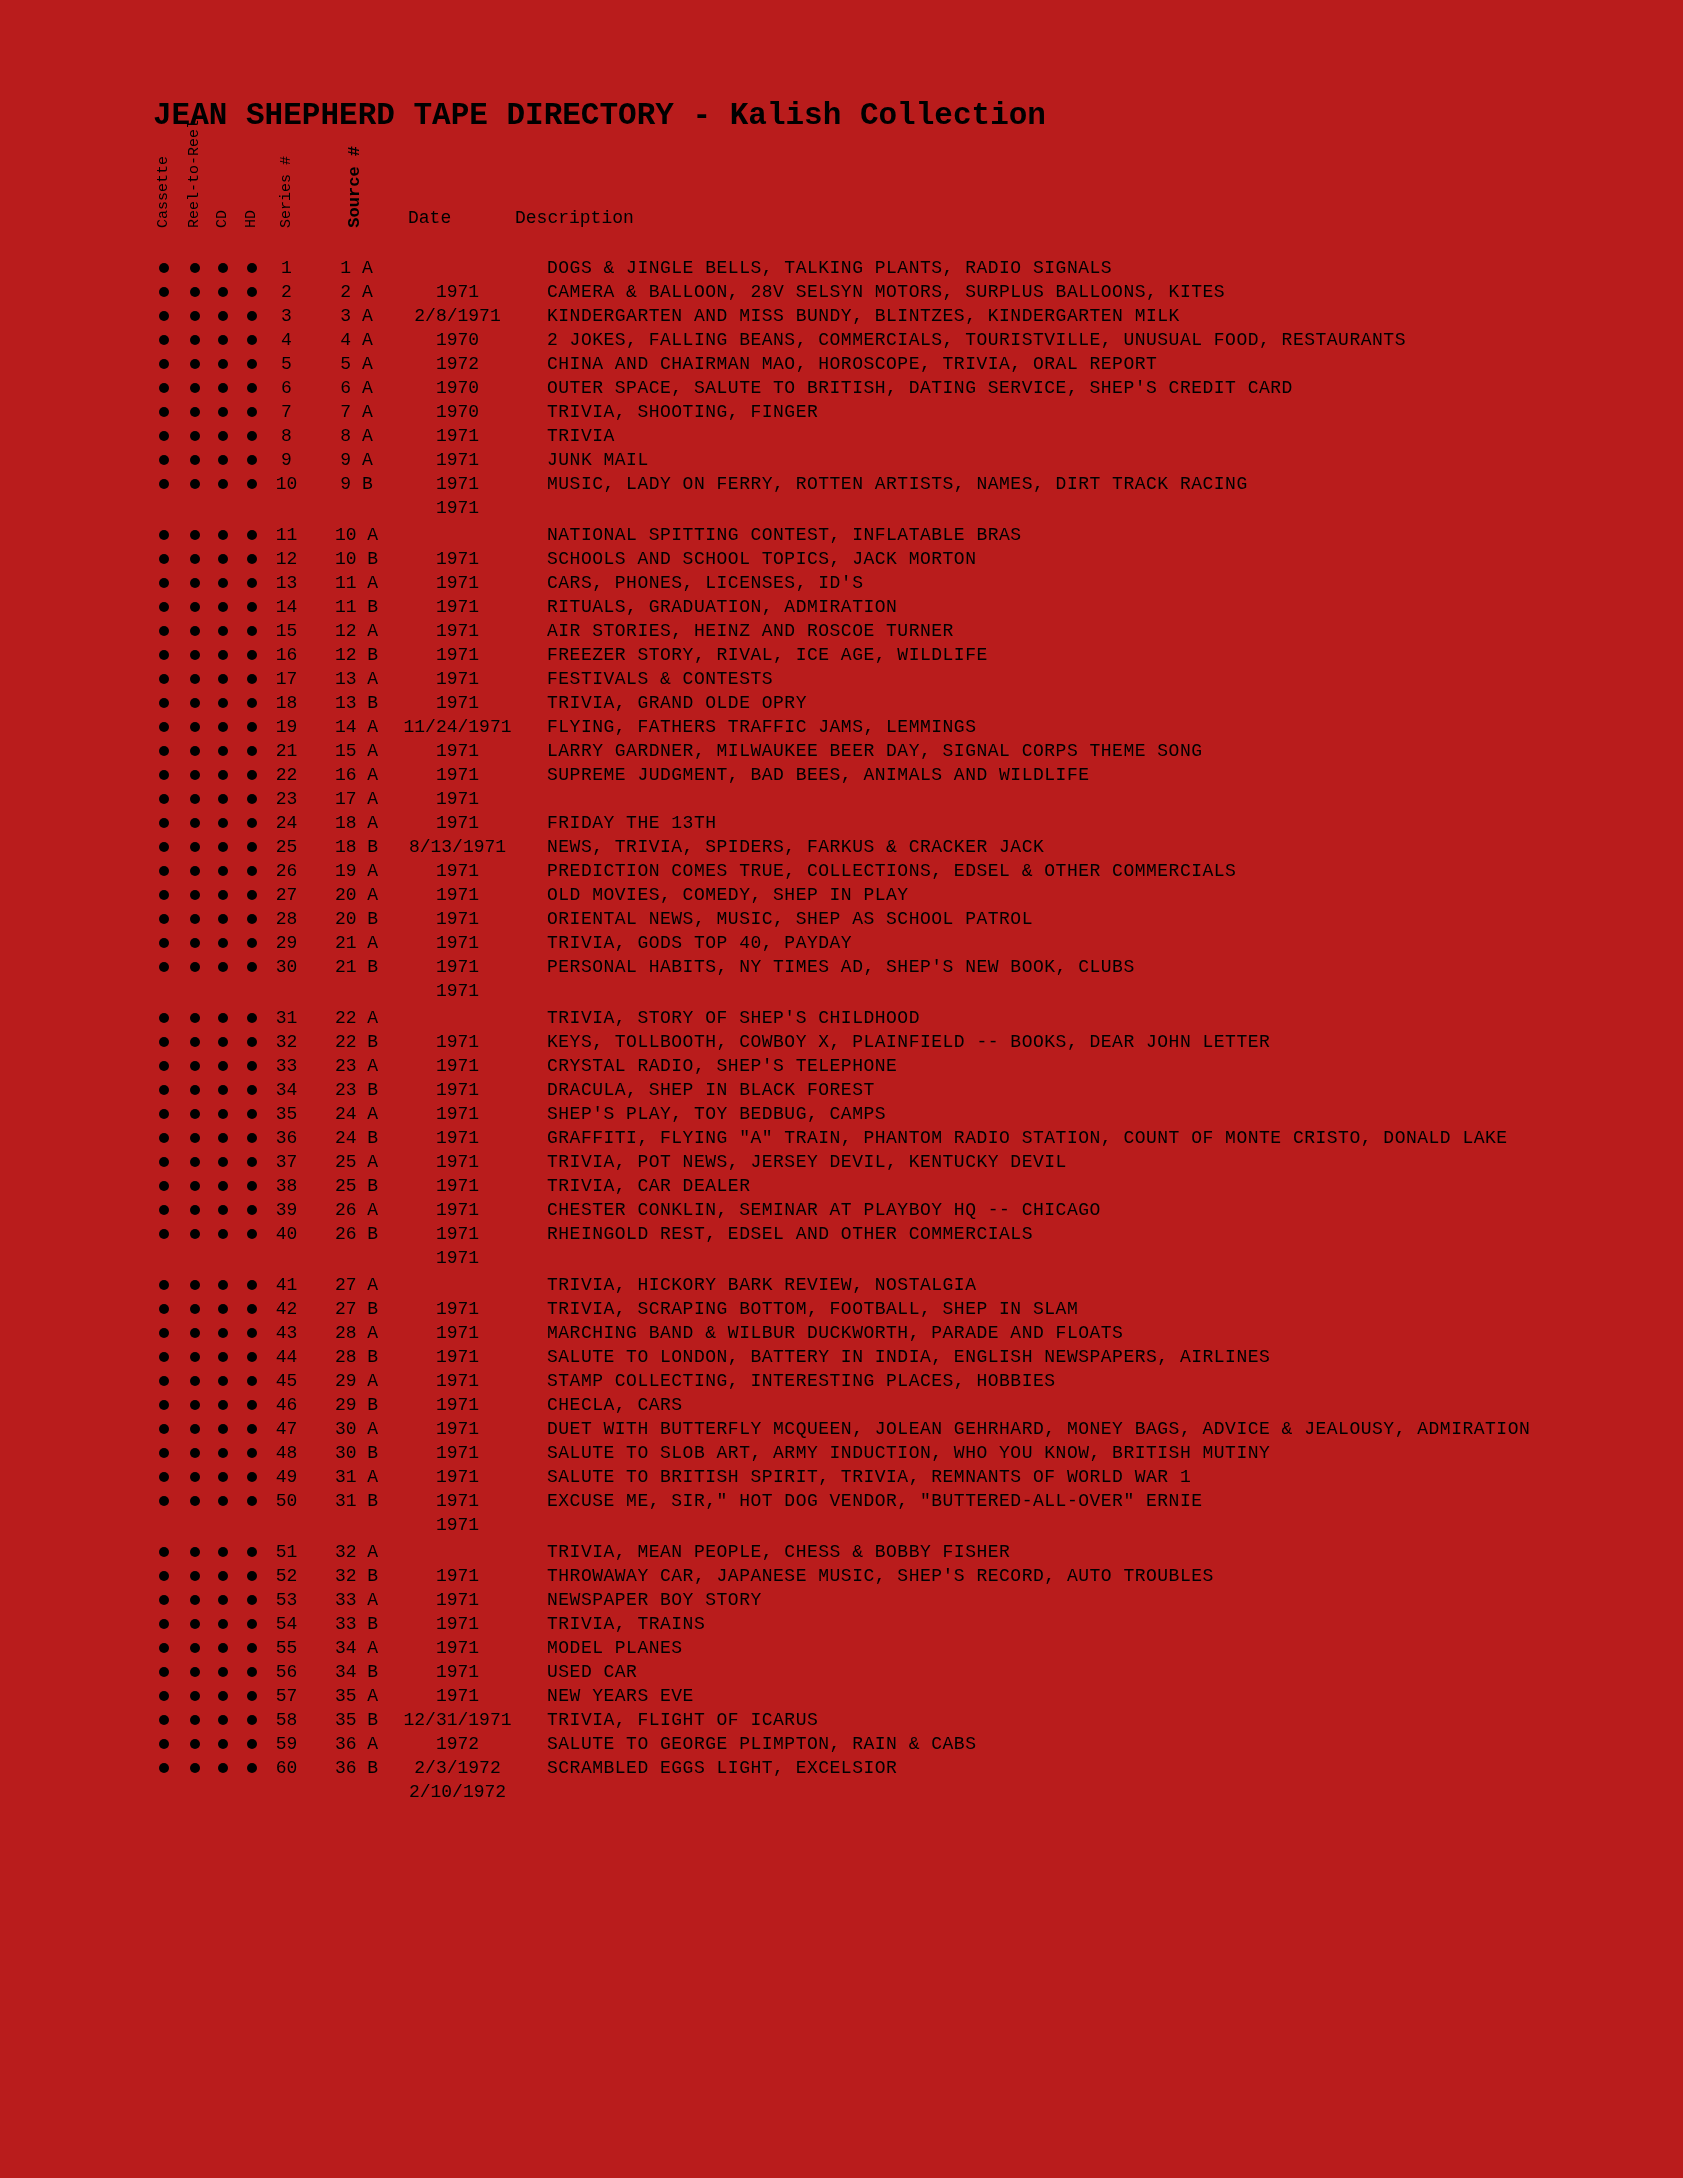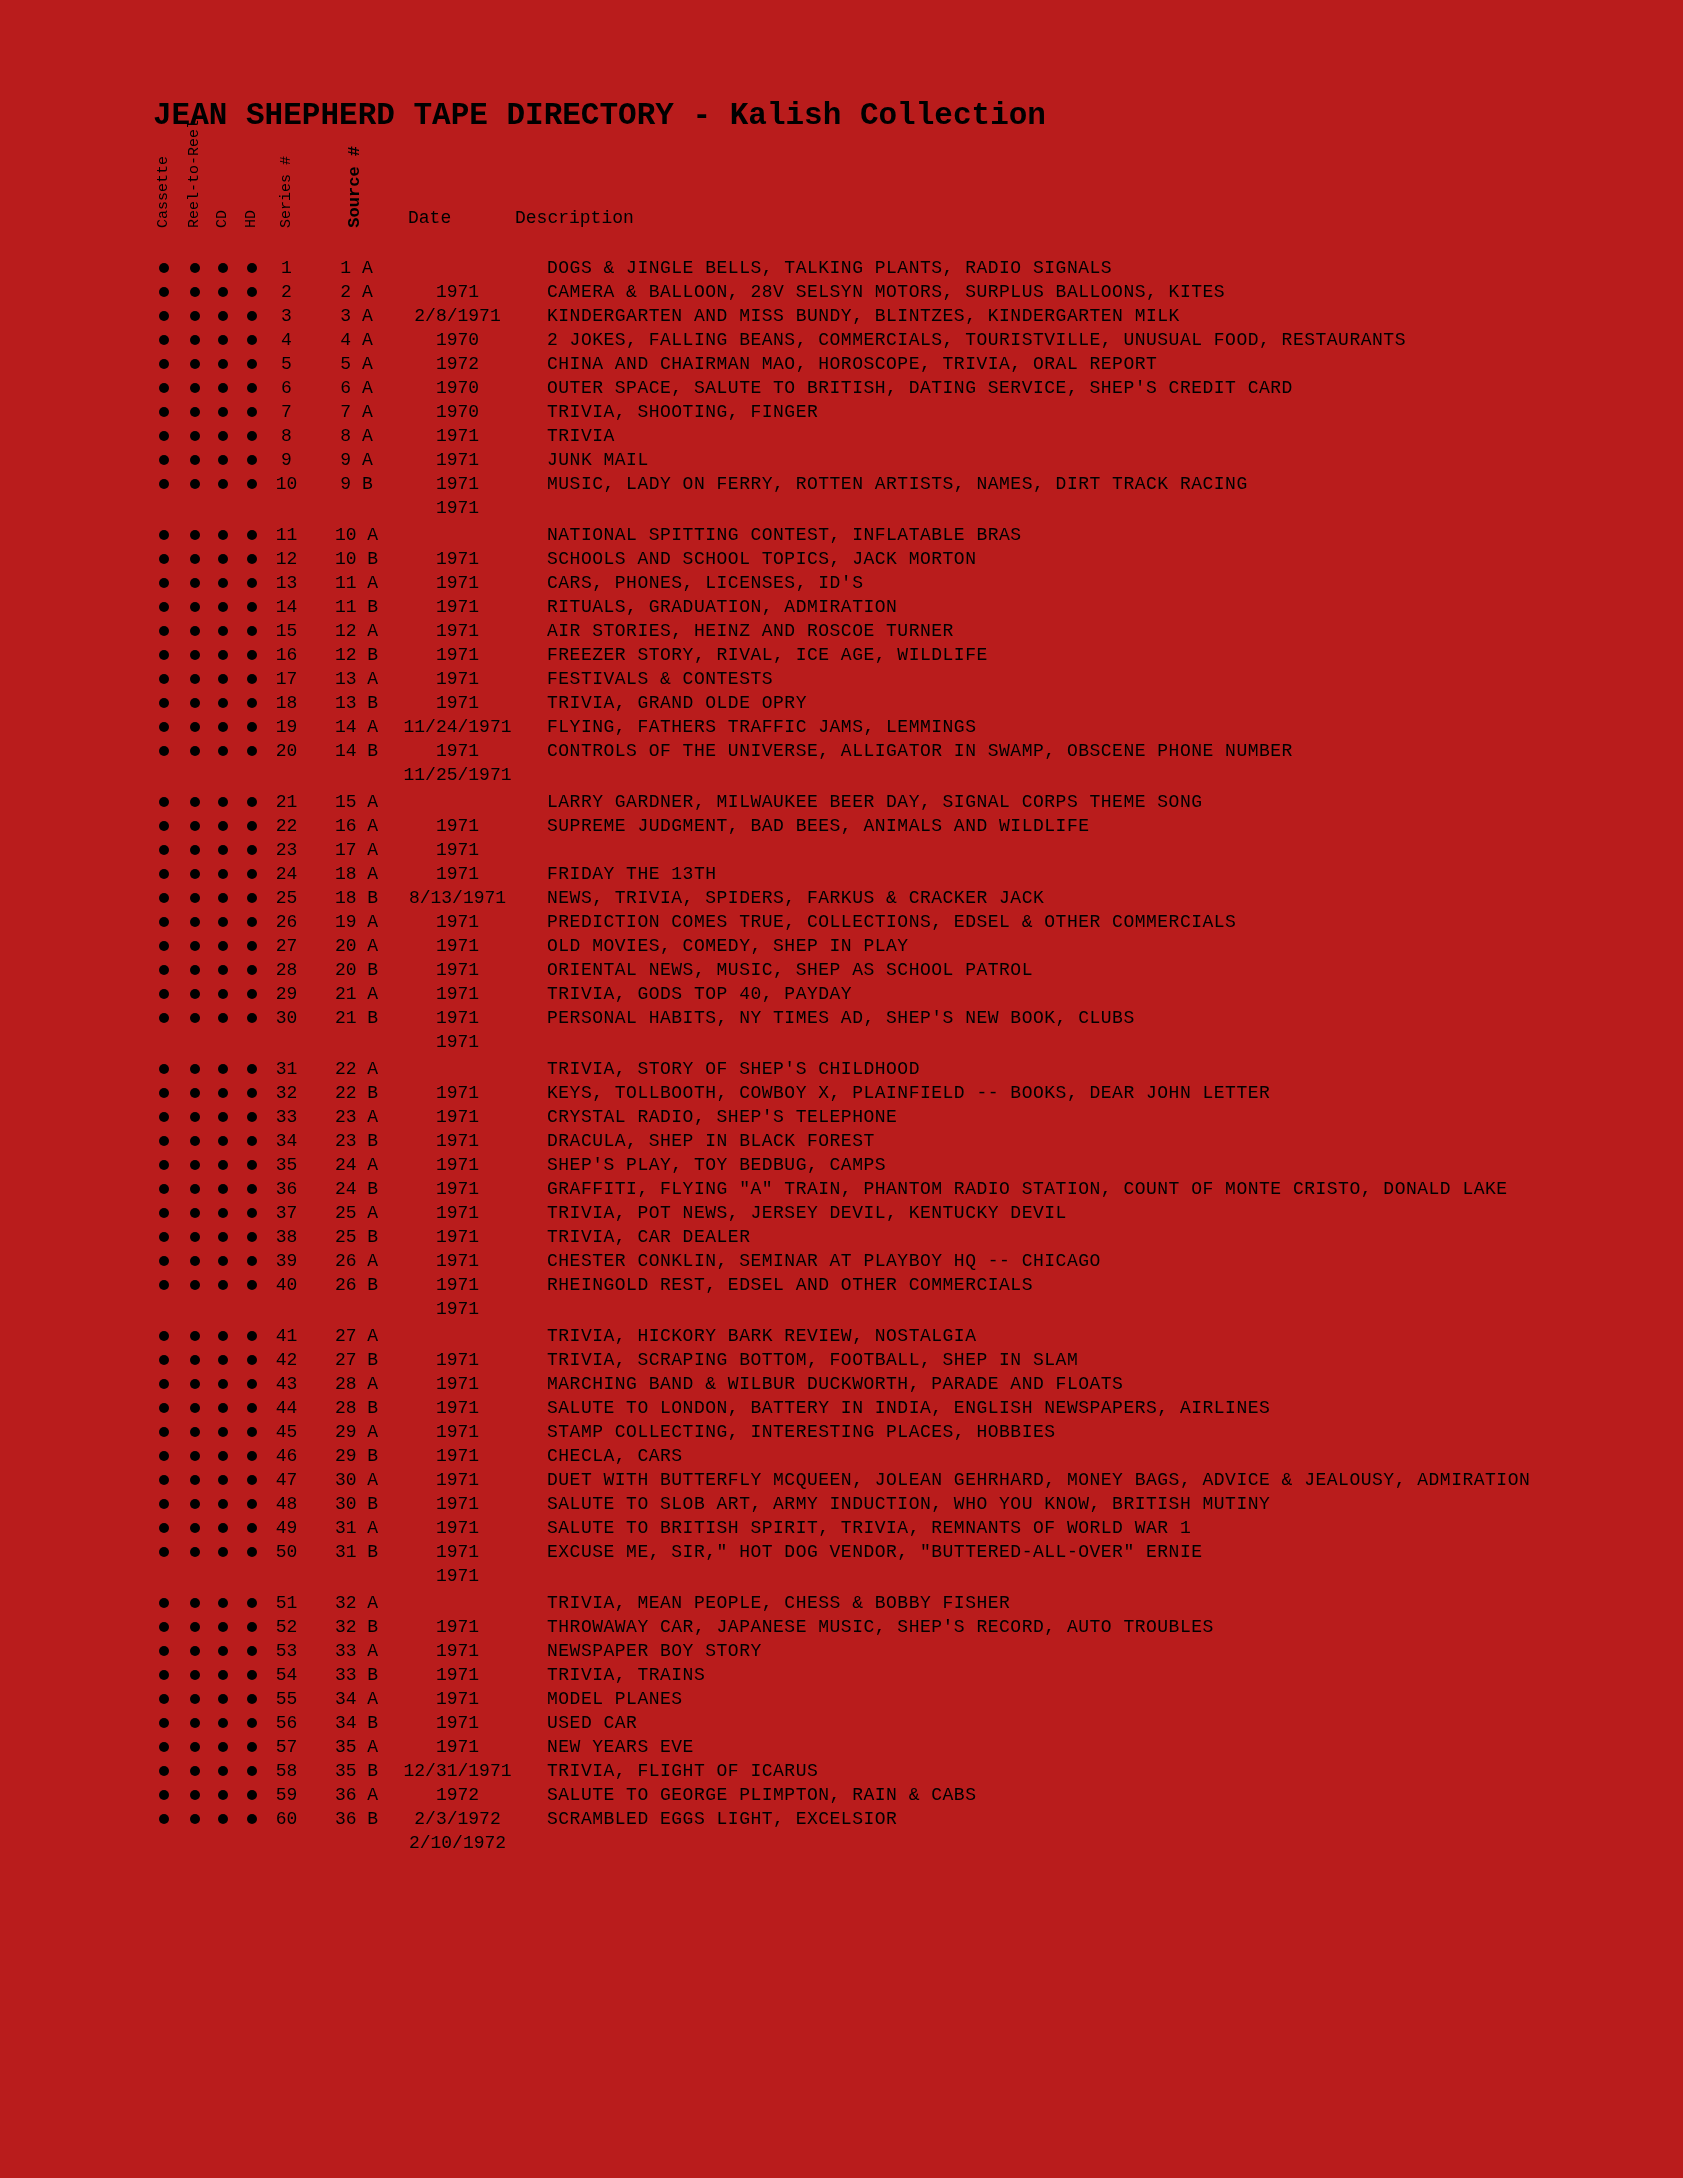--- a/index.html
+++ b/index.html
@@ -242,30 +242,20 @@
       <div class="row">
         <span class="dot d0"></span>
         <span class="dot d1"></span>
         <span class="dot d2"></span>
         <span class="dot d3"></span>
         <span class="cell c-series">19</span>
         <span class="cell c-source">14 A</span>
         <span class="cell c-date">1971</span>
         <span class="cell c-desc">FLYING, FATHERS TRAFFIC JAMS, LEMMINGS</span>
       </div>
-      <div class="row group-end">
-        <span class="dot d0"></span>
-        <span class="dot d1"></span>
-        <span class="dot d2"></span>
-        <span class="dot d3"></span>
-        <span class="cell c-series">20</span>
-        <span class="cell c-source">14 B</span>
-        <span class="cell c-date">11/25/1971</span>
-        <span class="cell c-desc">CONTROLS OF THE UNIVERSE, ALLIGATOR IN SWAMP, OBSCENE PHONE NUMBER</span>
-      </div>
       <div class="row">
         <span class="dot d0"></span>
         <span class="dot d1"></span>
         <span class="dot d2"></span>
         <span class="dot d3"></span>
         <span class="cell c-series">21</span>
         <span class="cell c-source">15 A</span>
         <span class="cell c-date">1971</span>
         <span class="cell c-desc">LARRY GARDNER, MILWAUKEE BEER DAY, SIGNAL CORPS THEME SONG</span>
       </div>

